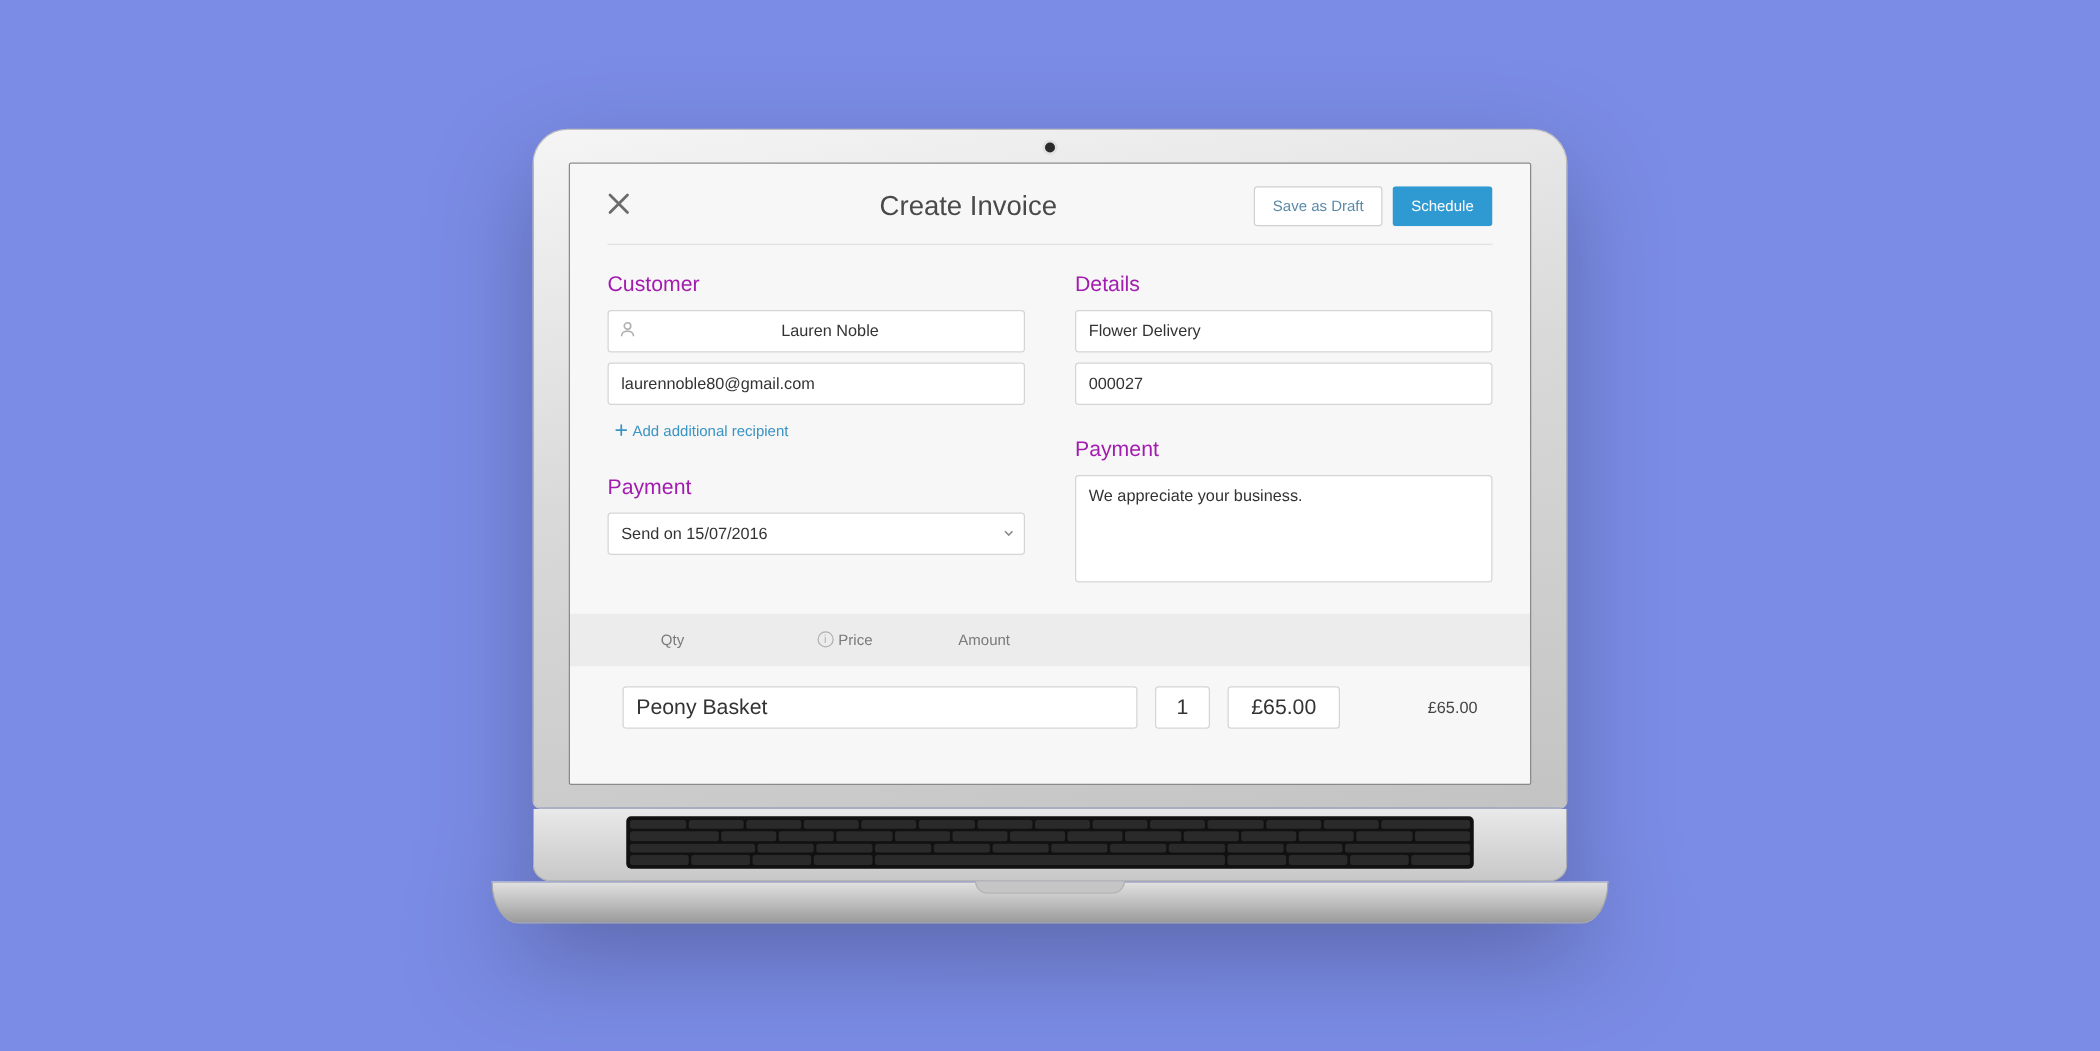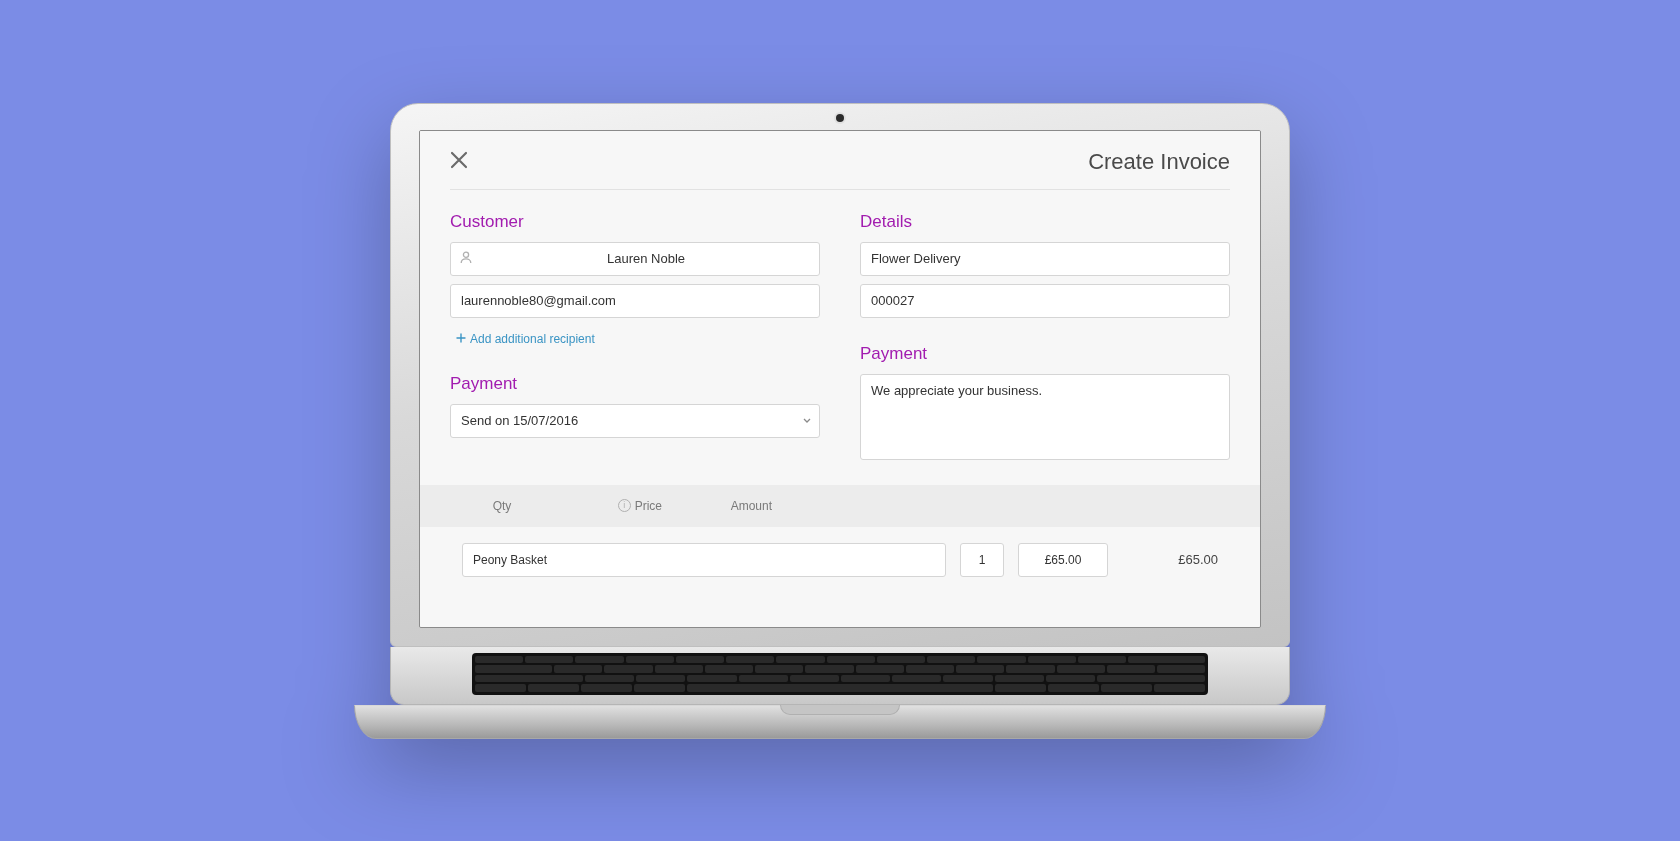--- a/index.html
+++ b/index.html
@@ -6,21 +6,21 @@
     html, body { width: 100%; height: 100%; }
     body {
       font-family: -apple-system, BlinkMacSystemFont, "Segoe UI", Helvetica, Arial, sans-serif;
       background: #7b8ce6;
       display: flex;
       align-items: center;
       justify-content: center;
       min-height: 841px;
     }
     .laptop {
-      width: 900px;
+      width: 828px;
       position: relative;
       filter: drop-shadow(0 30px 40px rgba(0,0,0,0.25));
     }
     .lid {
       background: linear-gradient(170deg, #f5f5f5 0%, #d9d9d9 45%, #c3c3c3 100%);
       border-radius: 28px 28px 6px 6px;
       padding: 26px 28px 18px 28px;
       border: 1px solid #bfbfbf;
       position: relative;
     }
@@ -202,21 +202,21 @@
       display: flex;
       align-items: center;
       padding: 16px 42px;
       gap: 14px;
     }
     .items-row .inp {
       border: 1px solid #d5d5d5;
       background: #fff;
       border-radius: 3px;
       height: 34px;
-      font-size: 12px;
+      font-size: 17px;
       font-family: inherit;
       padding: 0 10px;
       color: #333;
     }
     .inp-desc { flex: 1; }
     .inp-qty  { width: 44px; text-align: center; }
     .inp-price{ width: 90px; text-align: center; }
     .amount-val { width: 96px; text-align: right; color: #444; }
     .info-dot {
       display:inline-flex; width:13px; height:13px; border:1px solid #b0b0b0;
@@ -235,20 +235,24 @@
 
         <div class="topbar">
           <div class="left">
             <span class="close-x">
               <svg width="18" height="18" viewBox="0 0 18 18">
                   <path d="M2 2 L16 16 M16 2 L2 16" stroke="currentColor" stroke-width="2.2" stroke-linecap="round"></path>
                 </svg>
             </span>
           </div>
           <div class="title">Create Invoice</div>
+          <div class="actions">
+            <button class="btn btn-outline">Save as Draft</button>
+            <button class="btn btn-primary">Schedule</button>
+          </div>
         </div>
 
         <div class="cols">
           <div class="col">
             <div class="section-h">Customer</div>
             <div class="field-wrap">
               <span class="field-icon">
                 <svg width="14" height="14" viewBox="0 0 14 14" fill="none" stroke="currentColor" stroke-width="1.3">
                     <circle cx="7" cy="4.3" r="2.6"></circle>
                     <path d="M2.2 12.5c0-2.6 2.1-4.1 4.8-4.1s4.8 1.5 4.8 4.1"></path>

